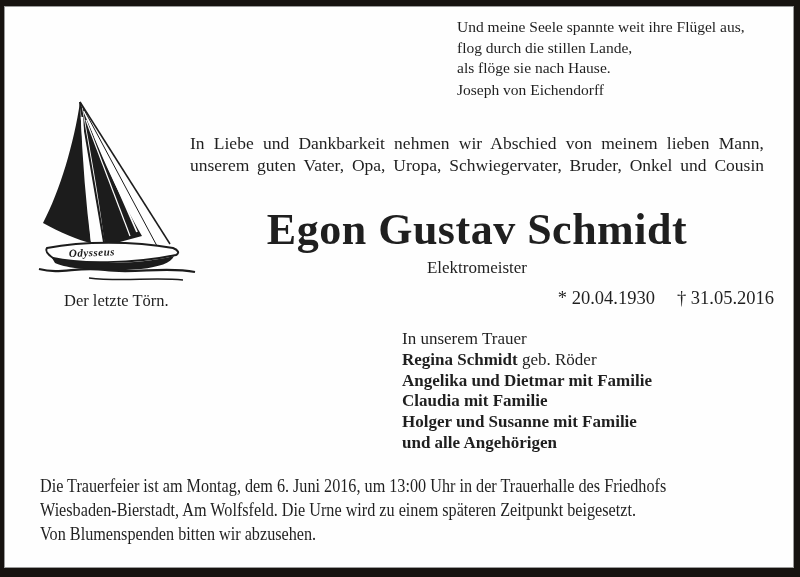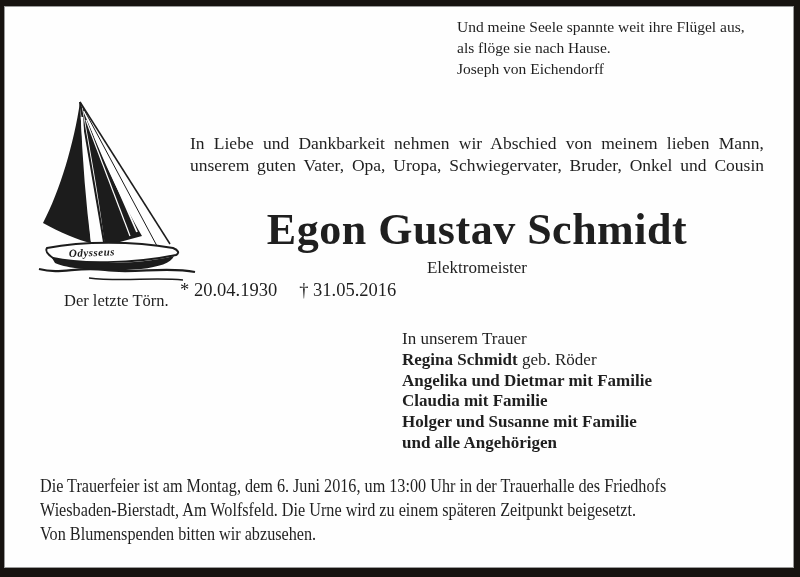--- a/index.html
+++ b/index.html
@@ -18,40 +18,41 @@
   
   .poem{left:457px;top:17px;width:306px;font-size:15.5px;line-height:20.6px;}
   .poem-attribution{text-align:left;margin-top:1px;}
   
   .intro{left:190px;top:133px;width:574px;font-size:17.5px;line-height:21.8px;}
   .jline{text-align:justify;text-align-last:justify;white-space:normal;}
   
   .name{left:180px;top:207px;width:594px;text-align:center;
         font-size:44px;font-weight:bold;line-height:1.05;letter-spacing:.5px;}
   .subtitle{left:180px;top:258px;width:594px;text-align:center;font-size:17px;}
-  .dates{left:180px;top:280px;width:594px;text-align:left;font-size:18.5px;}
+  .dates{left:180px;top:288px;width:594px;text-align:right;font-size:18.5px;}
   .dates .death{margin-left:22px;}
   
   .boat{left:33px;top:95px;width:170px;height:190px;}
   .caption{left:64px;top:291px;font-size:16.5px;}
   
   .mourners{left:402px;top:329px;font-size:17px;line-height:20.8px;}
   .mourners .bold{font-weight:bold;}
   
   .funeral{left:40px;top:474px;width:830px;font-size:19.5px;line-height:24.2px;
            transform:scaleX(0.83);transform-origin:left top;white-space:nowrap;}
 </style>
 </head>
 <body>
 
 <div class="frame">
   <div class="paper"></div>
 
   <div class="abs poem">
     <div>Und meine Seele spannte weit ihre Flügel aus,</div>
+    <div>flog durch die stillen Lande,</div>
     <div>als flöge sie nach Hause.</div>
     <div class="poem-attribution">Joseph von Eichendorff</div>
   </div>
 
   <div class="abs boat">
     <svg width="170" height="190" viewBox="0 0 170 190">
 
       <path d="M47,7 L72,153" stroke="#1c1c1c" stroke-width="2" fill="none"></path>
 
       <path d="M47,7 C41,48 27,96 10,128 C26,137 45,145 58,148 C54,100 49,52 47,7 Z" fill="#1c1c1c"></path>

